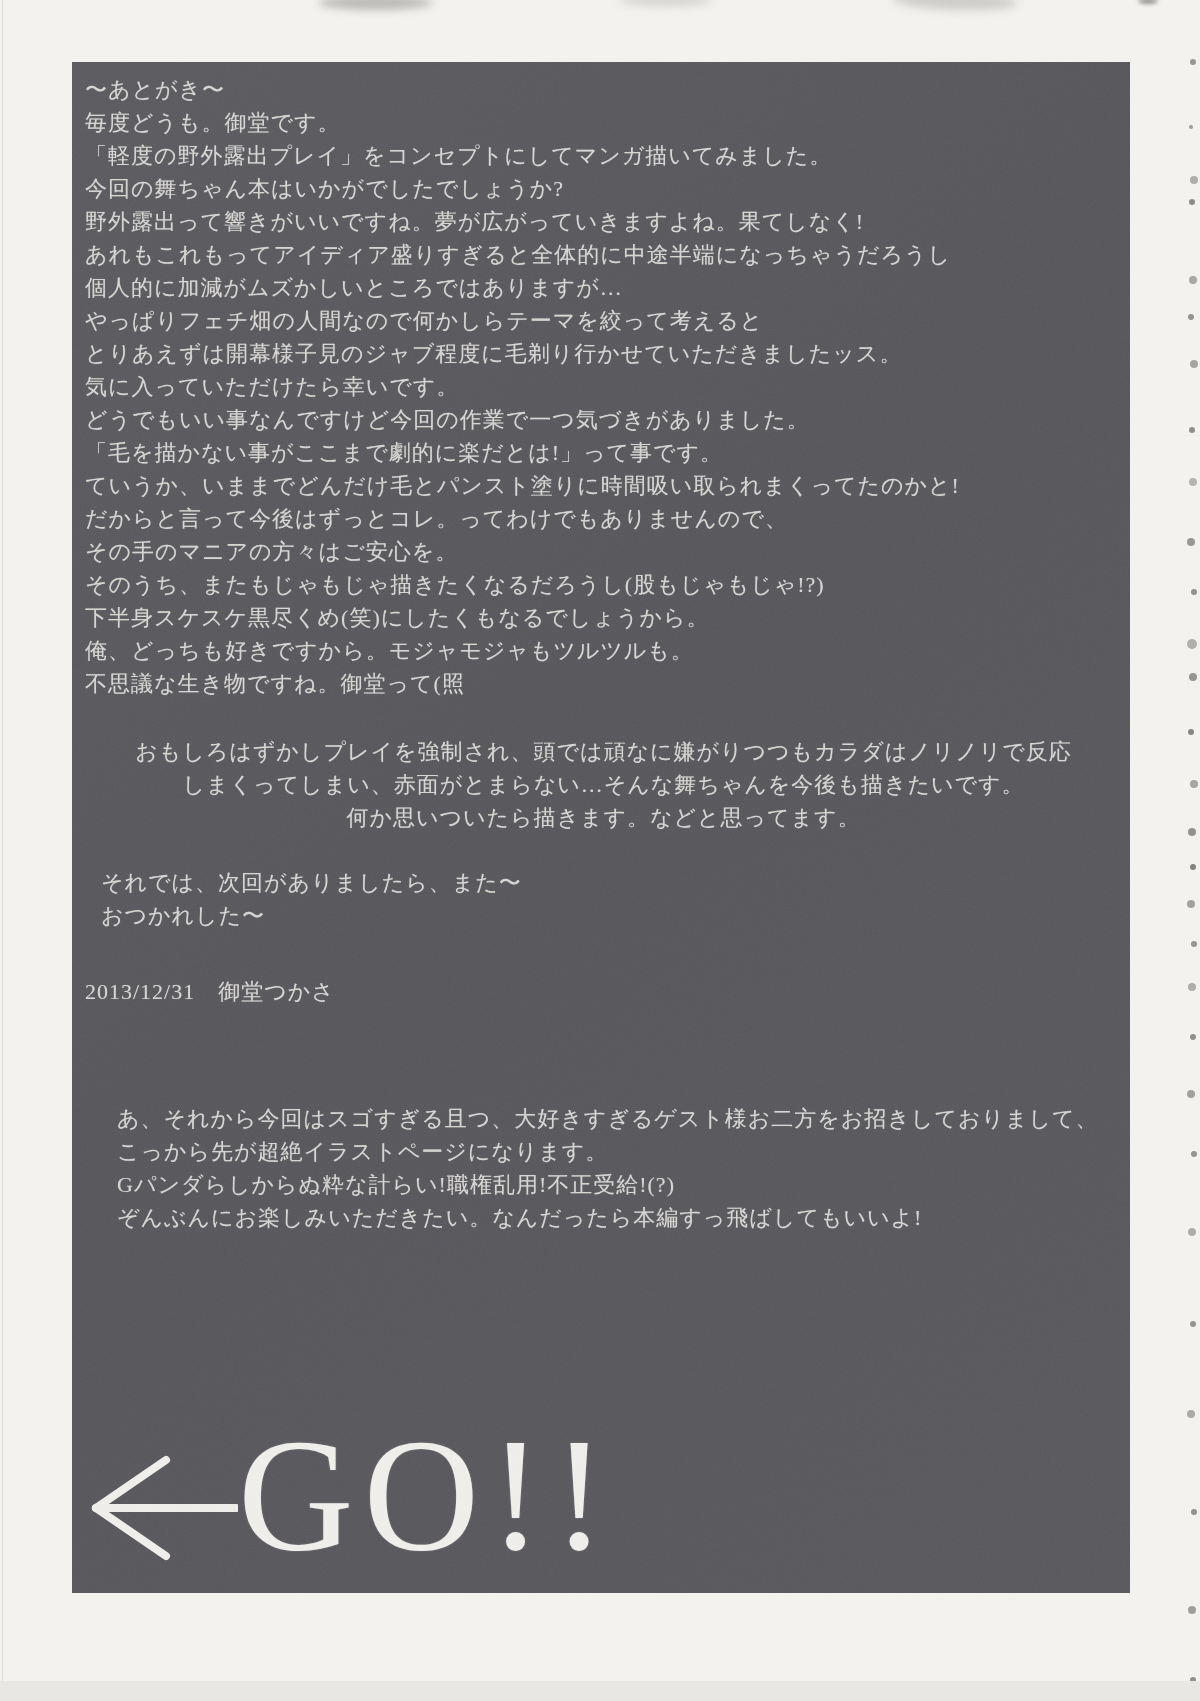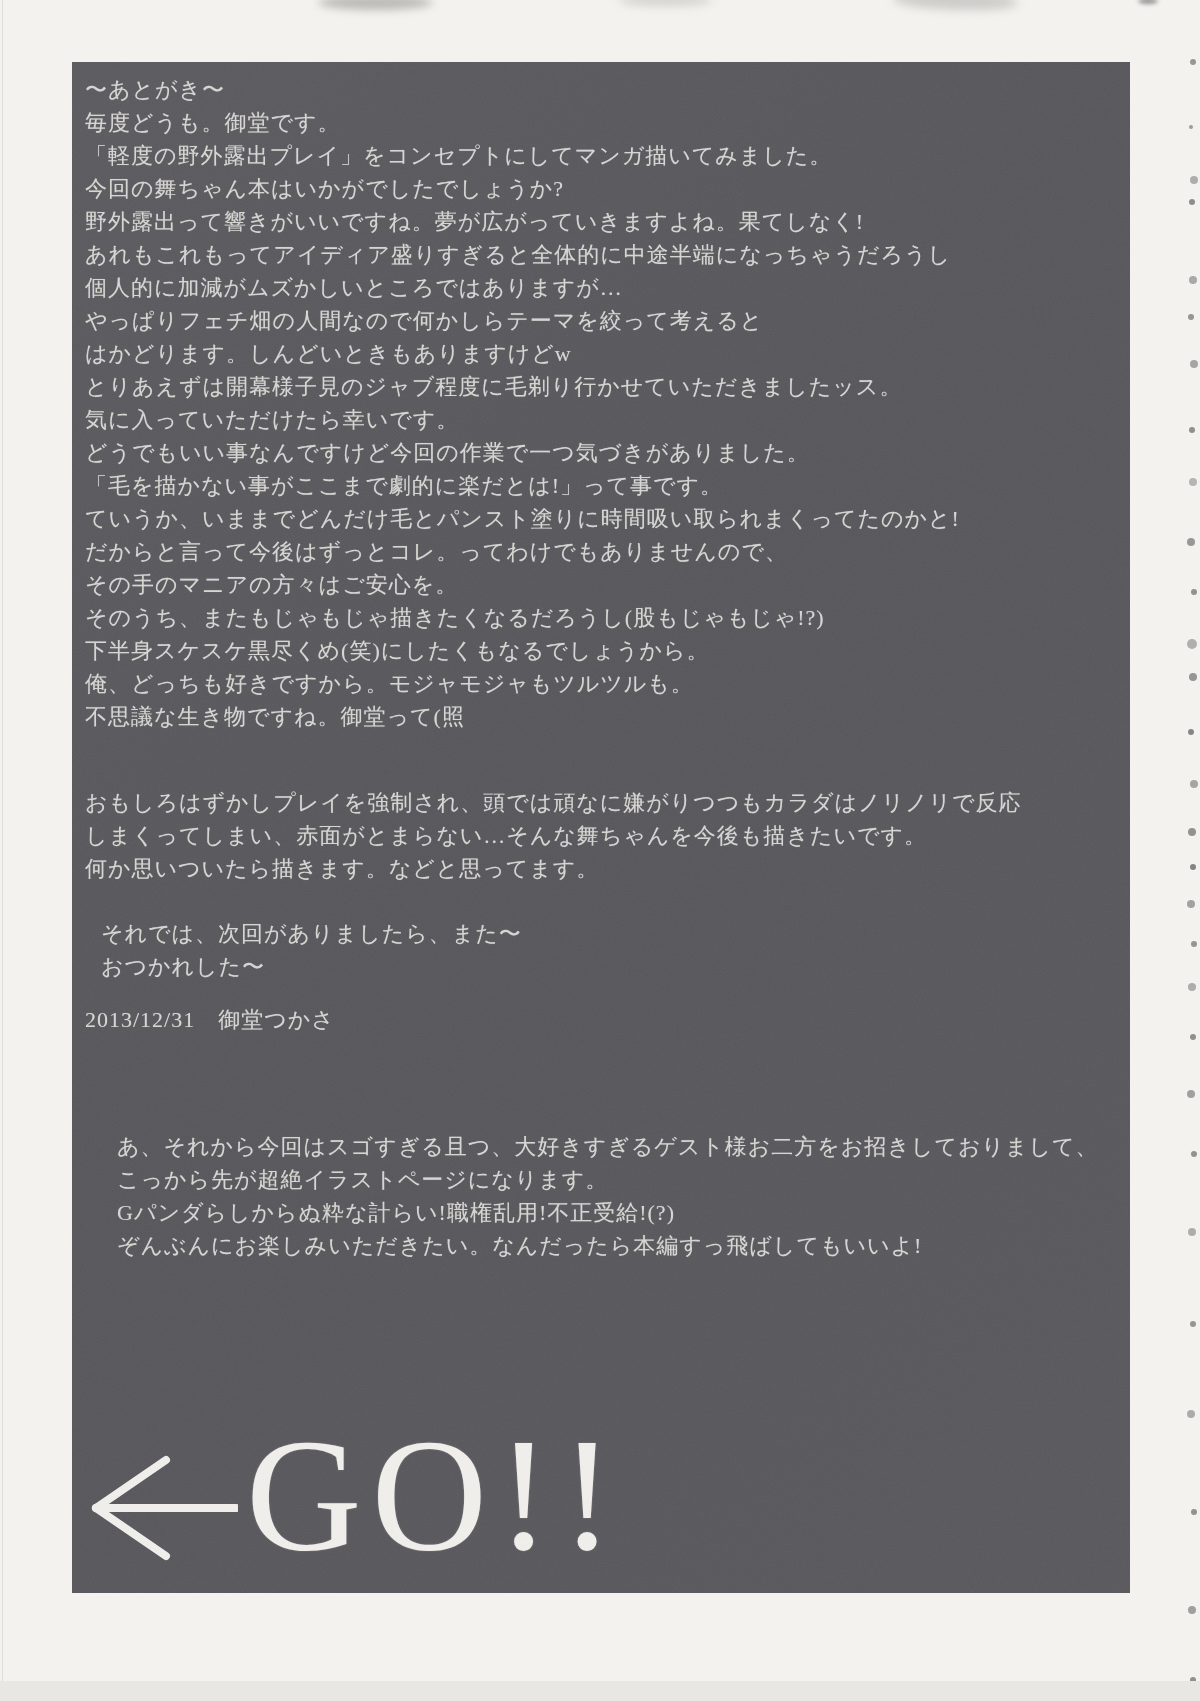--- a/index.html
+++ b/index.html
@@ -29,36 +29,36 @@
     background:linear-gradient(135deg,#5a595e 0%, #56555a 45%, #58575c 100%);
   }
   .grain { position:absolute; left:0; top:0; width:100%; height:100%; opacity:.45; pointer-events:none; }
 
   .text-block {
     position:absolute; left:13px; top:11px; right:8px;
     color:#d8d7d3; font-size:22px; line-height:33px; letter-spacing:1px;
     text-shadow:0 0 1px rgba(235,235,230,.35);
   }
   .line { height:33px; white-space:nowrap; }
-  .p1 { margin-top:53px; }
+  .p1 { margin-top:35px;text-align:center; }
   .p2 { margin-top:32px;margin-left:16px; }
-  .p3 { margin-top:20px; }
+  .p3 { margin-top:43px; }
   .p4 { margin-top:94px;margin-left:32px; }
   .p5 { margin-top:34px; }
 
   
   .go-block {
     position:absolute; left:14px; top:1350px; height:182px;
     display:flex; align-items:center; color:#f2f1ed;
   }
   .go-arrow { display:block; margin-top:10px; }
   .go-text {
     font-family:"Liberation Serif", serif;
     font-size:160px; line-height:1; letter-spacing:10px;
-    margin-left:8px; padding-bottom:16px;
+    margin-left:0; padding-bottom:16px;
     text-shadow:0 0 2px rgba(255,255,255,.25);
   }
 
   
   .page-number {
     position:absolute; left:1203px; top:812px;
     font-size:37px; color:#3b3937; letter-spacing:2px;
     font-family:"Liberation Serif", serif;
   }
 
@@ -113,21 +113,20 @@
     <div class="text-block" id="paragraphs">
         <div class="para p0">
           <div class="line">〜あとがき〜</div>
           <div class="line">毎度どうも。御堂です。</div>
           <div class="line">「軽度の野外露出プレイ」をコンセプトにしてマンガ描いてみました。</div>
           <div class="line">今回の舞ちゃん本はいかがでしたでしょうか?</div>
           <div class="line">野外露出って響きがいいですね。夢が広がっていきますよね。果てしなく!</div>
           <div class="line">あれもこれもってアイディア盛りすぎると全体的に中途半端になっちゃうだろうし</div>
           <div class="line">個人的に加減がムズかしいところではありますが…</div>
           <div class="line">やっぱりフェチ畑の人間なので何かしらテーマを絞って考えると</div>
-          <div class="line">はかどります。しんどいときもありますけどw</div>
           <div class="line">とりあえずは開幕様子見のジャブ程度に毛剃り行かせていただきましたッス。</div>
           <div class="line">気に入っていただけたら幸いです。</div>
           <div class="line">どうでもいい事なんですけど今回の作業で一つ気づきがありました。</div>
           <div class="line">「毛を描かない事がここまで劇的に楽だとは!」って事です。</div>
           <div class="line">ていうか、いままでどんだけ毛とパンスト塗りに時間吸い取られまくってたのかと!</div>
           <div class="line">だからと言って今後はずっとコレ。ってわけでもありませんので、</div>
           <div class="line">その手のマニアの方々はご安心を。</div>
           <div class="line">そのうち、またもじゃもじゃ描きたくなるだろうし(股もじゃもじゃ!?)</div>
           <div class="line">下半身スケスケ黒尽くめ(笑)にしたくもなるでしょうから。</div>
           <div class="line">俺、どっちも好きですから。モジャモジャもツルツルも。</div>

